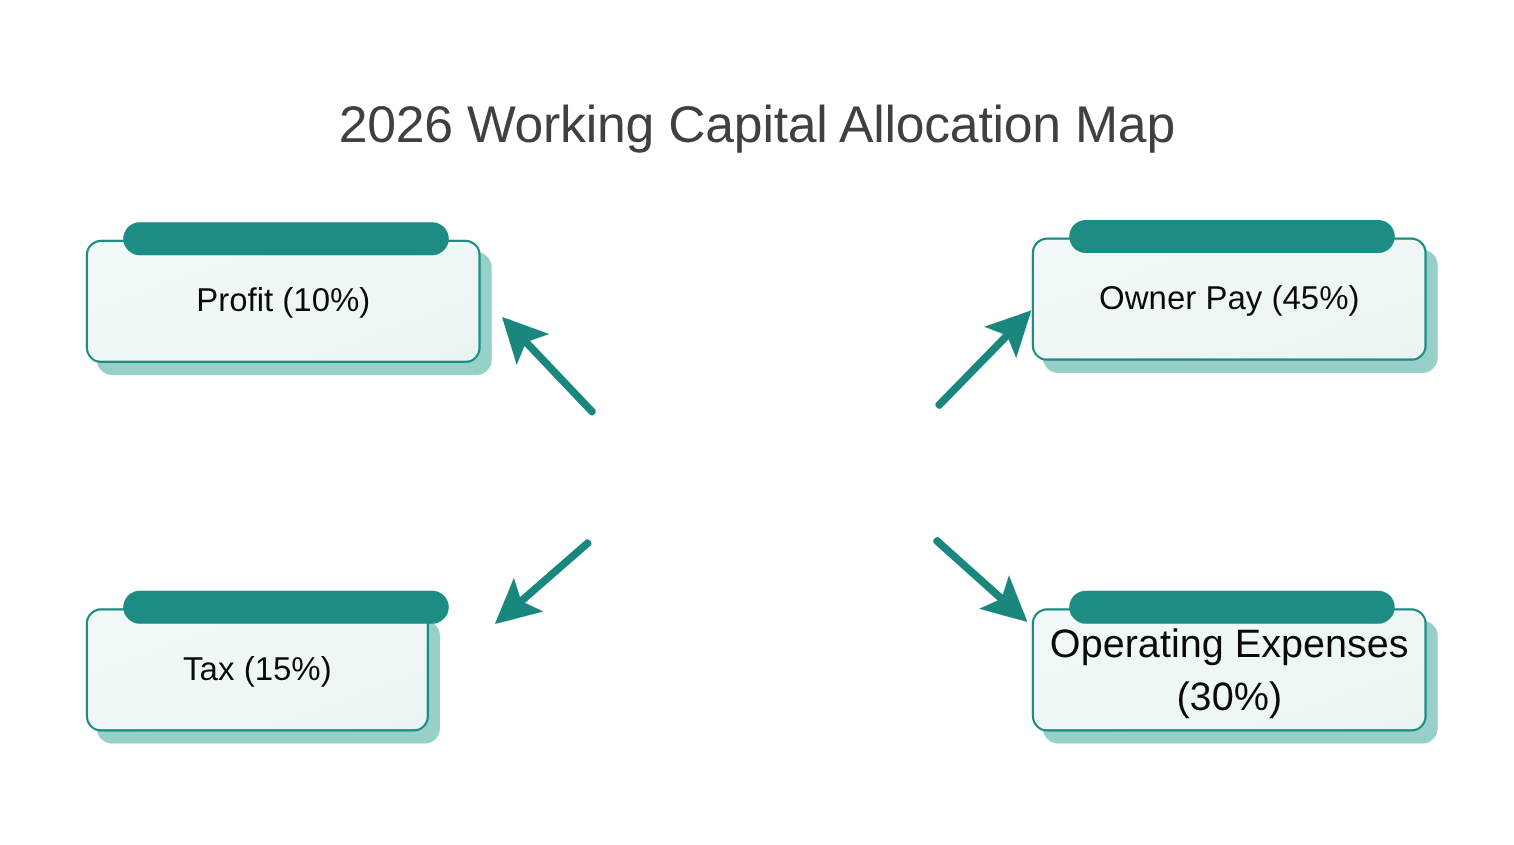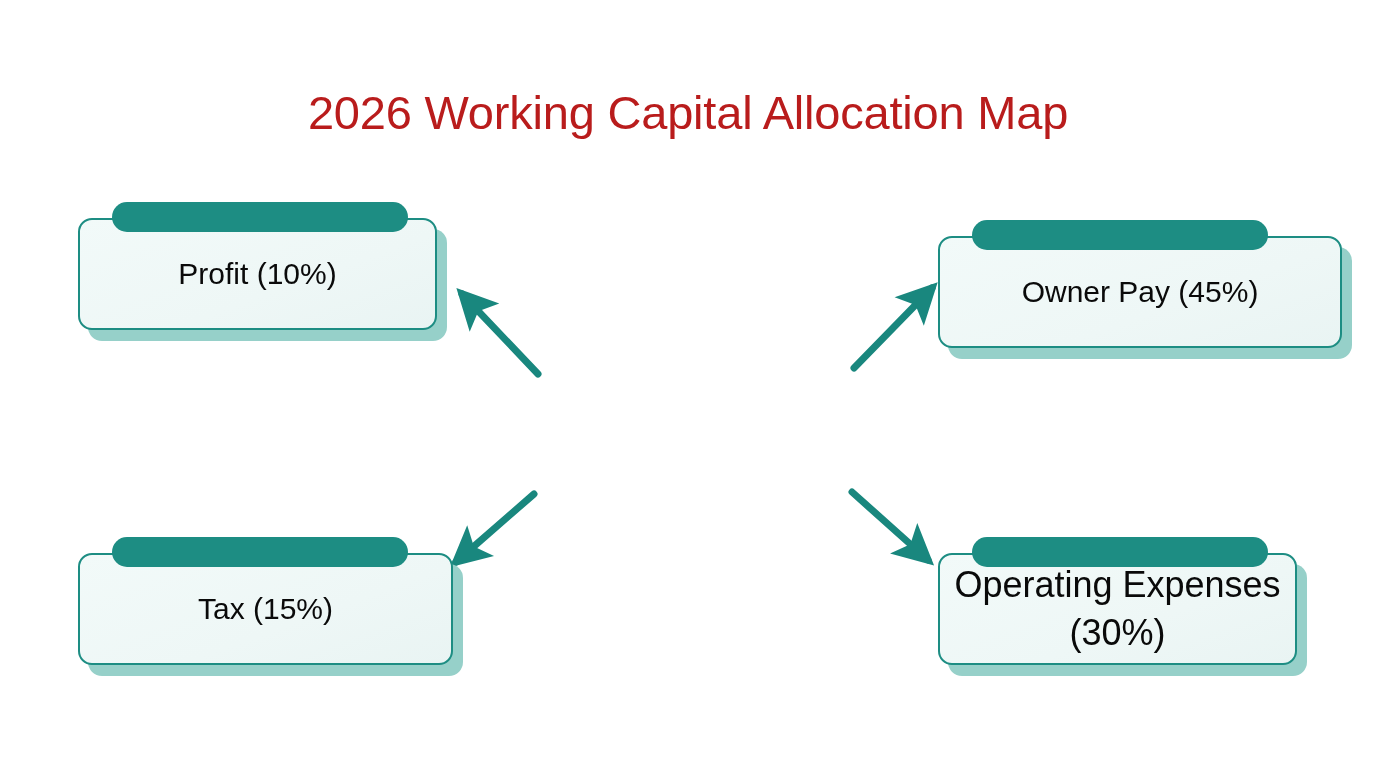--- a/index.html
+++ b/index.html
@@ -20,21 +20,21 @@
 
   
   #title {
     position: absolute;
     left: 0;
     top: 85px;
     width: 1376px;
     text-align: center;
     font-size: 47px;
     font-weight: 400;
-    color: #b91c1c;
+    color: #404040;
     letter-spacing: -0.2px;
     white-space: nowrap;
   }
 
   
   #arrows {
     position: absolute;
     left: 0;
     top: 0;
     width: 1376px;
@@ -116,30 +116,30 @@
   </svg>
 
   <div class="node" style="left:78px; top:218px; width:359px; height:112px;">
     <div class="node-shadow"></div>
     <div class="node-body">
       <div class="node-tab" style="width:296px;"></div>
       <div class="node-label">Profit (10%)</div>
     </div>
   </div>
 
-  <div class="node" style="left:938px; top:236px; width:404px; height:112px;">
+  <div class="node" style="left:938px; top:216px; width:359px; height:112px;">
     <div class="node-shadow"></div>
     <div class="node-body">
       <div class="node-tab" style="width:296px;"></div>
       <div class="node-label">Owner Pay (45%)</div>
     </div>
   </div>
 
 
-  <div class="node" style="left:78px; top:553px; width:375px; height:112px;">
+  <div class="node" style="left:78px; top:553px; width:312px; height:112px;">
     <div class="node-shadow"></div>
     <div class="node-body">
       <div class="node-tab" style="width:296px;"></div>
       <div class="node-label">Tax (15%)</div>
     </div>
   </div>
 
   <div class="node" style="left:938px; top:553px; width:359px; height:112px;">
     <div class="node-shadow"></div>
     <div class="node-body">

